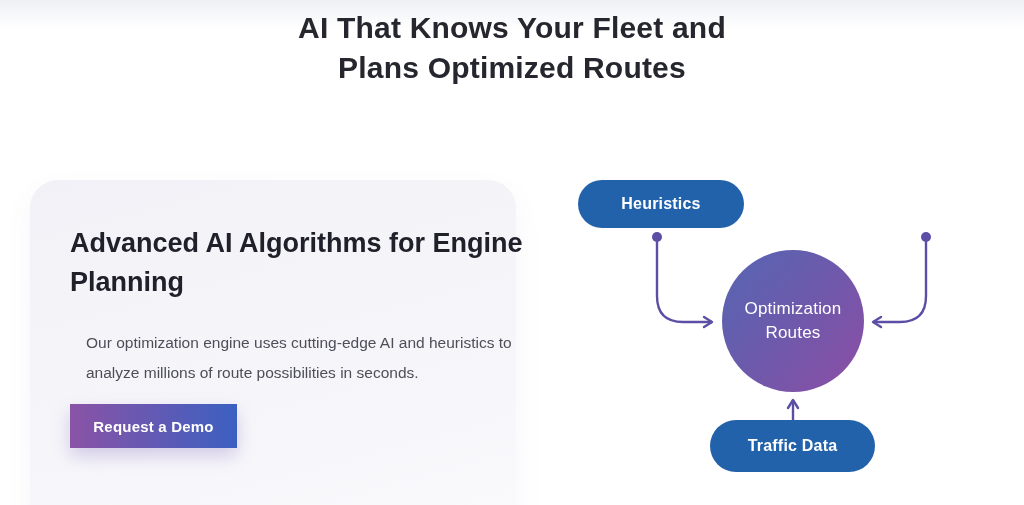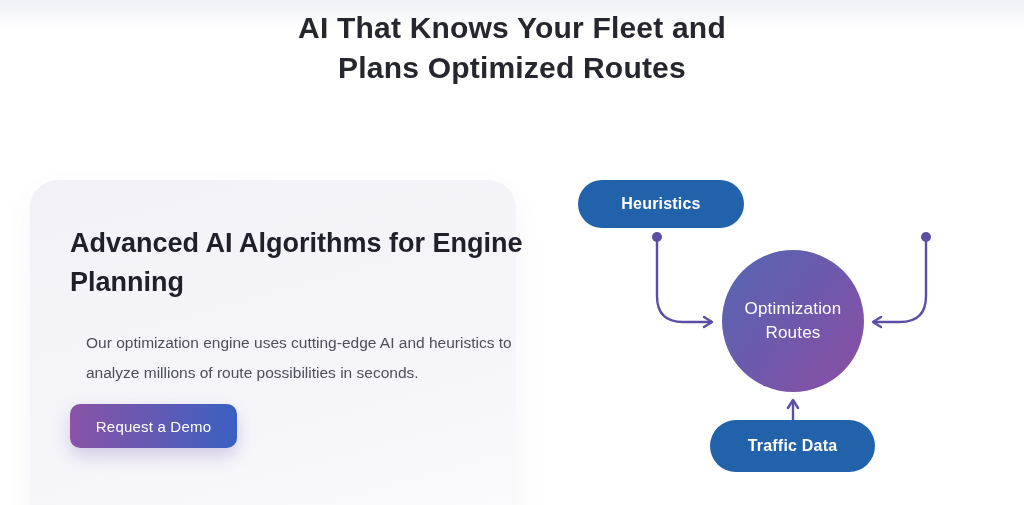--- a/index.html
+++ b/index.html
@@ -60,26 +60,26 @@
     font-size: 15.5px;
     line-height: 30px;
     font-weight: 400;
     color: #4e4e59;
   }
   .cta {
     position: absolute;
     left: 40px; top: 224px;
     width: 167px; height: 44px;
     border: none;
-    border-radius: 10px;
+    border-radius: 0;
     background: linear-gradient(90deg, #8a53a6 0%, #3b60c1 100%);
     color: #ffffff;
     font-family: inherit;
     font-size: 15px;
-    font-weight: 400;
+    font-weight: 700;
     letter-spacing: 0.2px;
     cursor: pointer;
     box-shadow: 0 8px 18px rgba(120, 90, 180, 0.28);
   }
   
   .diagram { position: absolute; inset: 0; z-index: 1; }
   .connectors {
     position: absolute;
     top: 0; left: 0;
     pointer-events: none;

